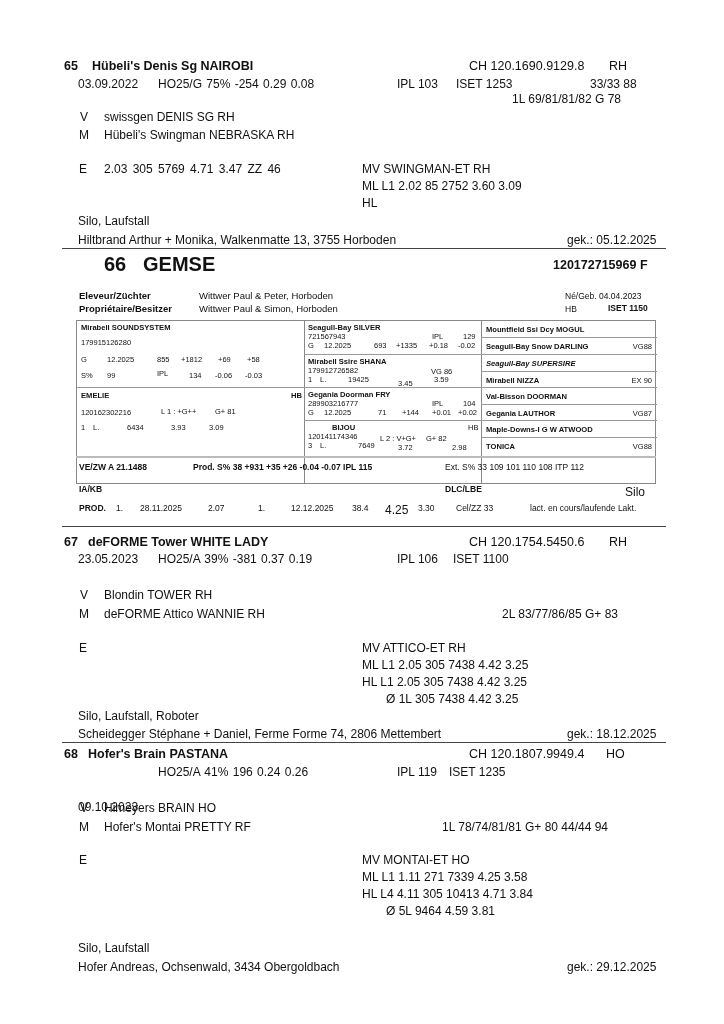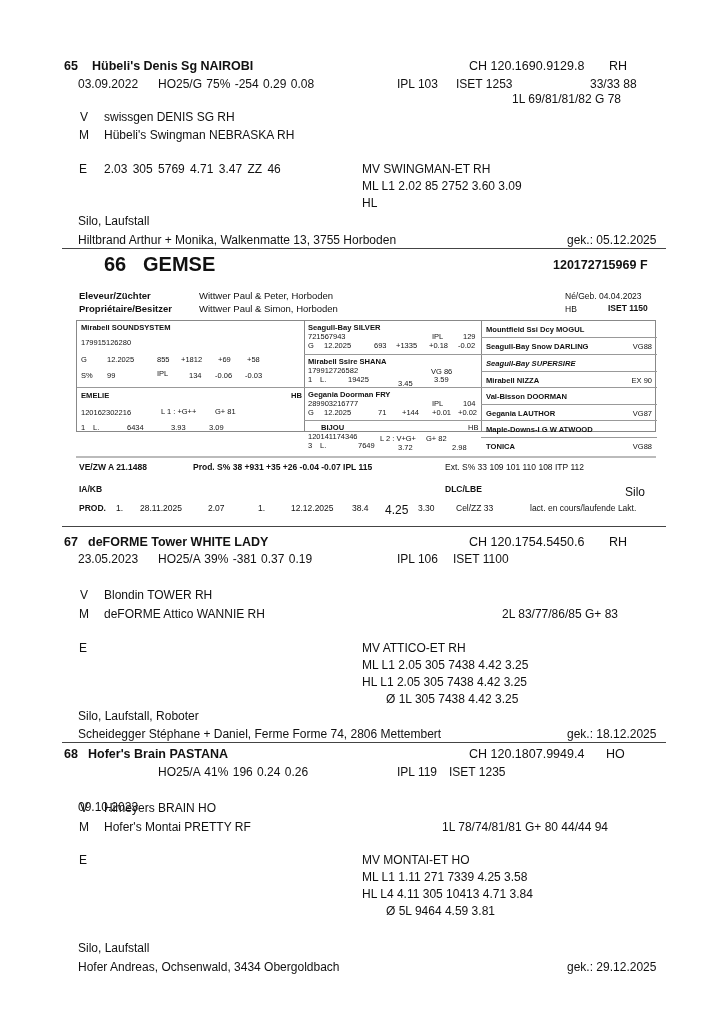--- a/index.html
+++ b/index.html
@@ -4,21 +4,21 @@
 <style>
   html,body{margin:0;padding:0;background:#fff;}
   body{width:724px;height:1024px;position:relative;overflow:hidden;font-family:"Liberation Sans",sans-serif;color:#111;}
   .abs{position:absolute;white-space:nowrap;}
   .f13{font-size:12.5px;}
   .f12{font-size:12px;}
   .b{font-weight:bold;}
   .hr{position:absolute;left:62px;width:604px;height:0;border-top:1.5px solid #444;}
   .hr-thin{position:absolute;left:76px;width:580px;height:0;border-top:2px solid #bbb;}
   
-  .ped{position:absolute;left:76px;top:320px;width:580px;height:112px;border:1px solid #888;box-sizing:border-box;}
+  .ped{position:absolute;left:76px;top:320px;width:580px;height:164px;border:1px solid #888;box-sizing:border-box;}
   .pcell{position:absolute;box-sizing:border-box;font-size:7.5px;line-height:10px;}
   .pcell .nm{font-weight:bold;font-size:7.6px;}
   .vline{position:absolute;top:0;bottom:0;width:0;border-left:1px solid #888;}
   .hline{position:absolute;height:0;border-top:1px solid #999;}
 </style>
 </head>
 <body>
 
 <div>
   <div class="abs f13 b" style="left:64px;top:59px;">65</div>
@@ -139,21 +139,21 @@
       <div class="abs" style="left:155px;top:9px;">104</div>
       <div class="abs" style="left:0;top:18px;">G</div>
       <div class="abs" style="left:16px;top:18px;">12.2025</div>
       <div class="abs" style="left:70px;top:18px;">71</div>
       <div class="abs" style="left:94px;top:18px;">+144</div>
       <div class="abs" style="left:124px;top:18px;">+0.01</div>
       <div class="abs" style="left:150px;top:18px;">+0.02</div>
     </div>
 
     <div class="pcell" style="left:231px;top:102px;width:170px;height:31px;">
-      <div class="abs nm" style="left:1px;top:0;padding-left:12px;">BIJOU</div>
+      <div class="abs nm" style="left:12px;top:0;padding-left:12px;">BIJOU</div>
       <div class="abs" style="left:160px;top:0;">HB</div>
       <div class="abs" style="left:0;top:9px;">120141174346</div>
       <div class="abs" style="left:72px;top:11px;">L 2 :  V+G+</div>
       <div class="abs" style="left:118px;top:11px;">G+ 82</div>
       <div class="abs" style="left:0;top:18px;">3</div>
       <div class="abs" style="left:12px;top:18px;">L.</div>
       <div class="abs" style="left:50px;top:18px;">7649</div>
       <div class="abs" style="left:90px;top:20px;">3.72</div>
       <div class="abs" style="left:128px;top:20px;margin-left:16px;">2.98</div>
     </div>

